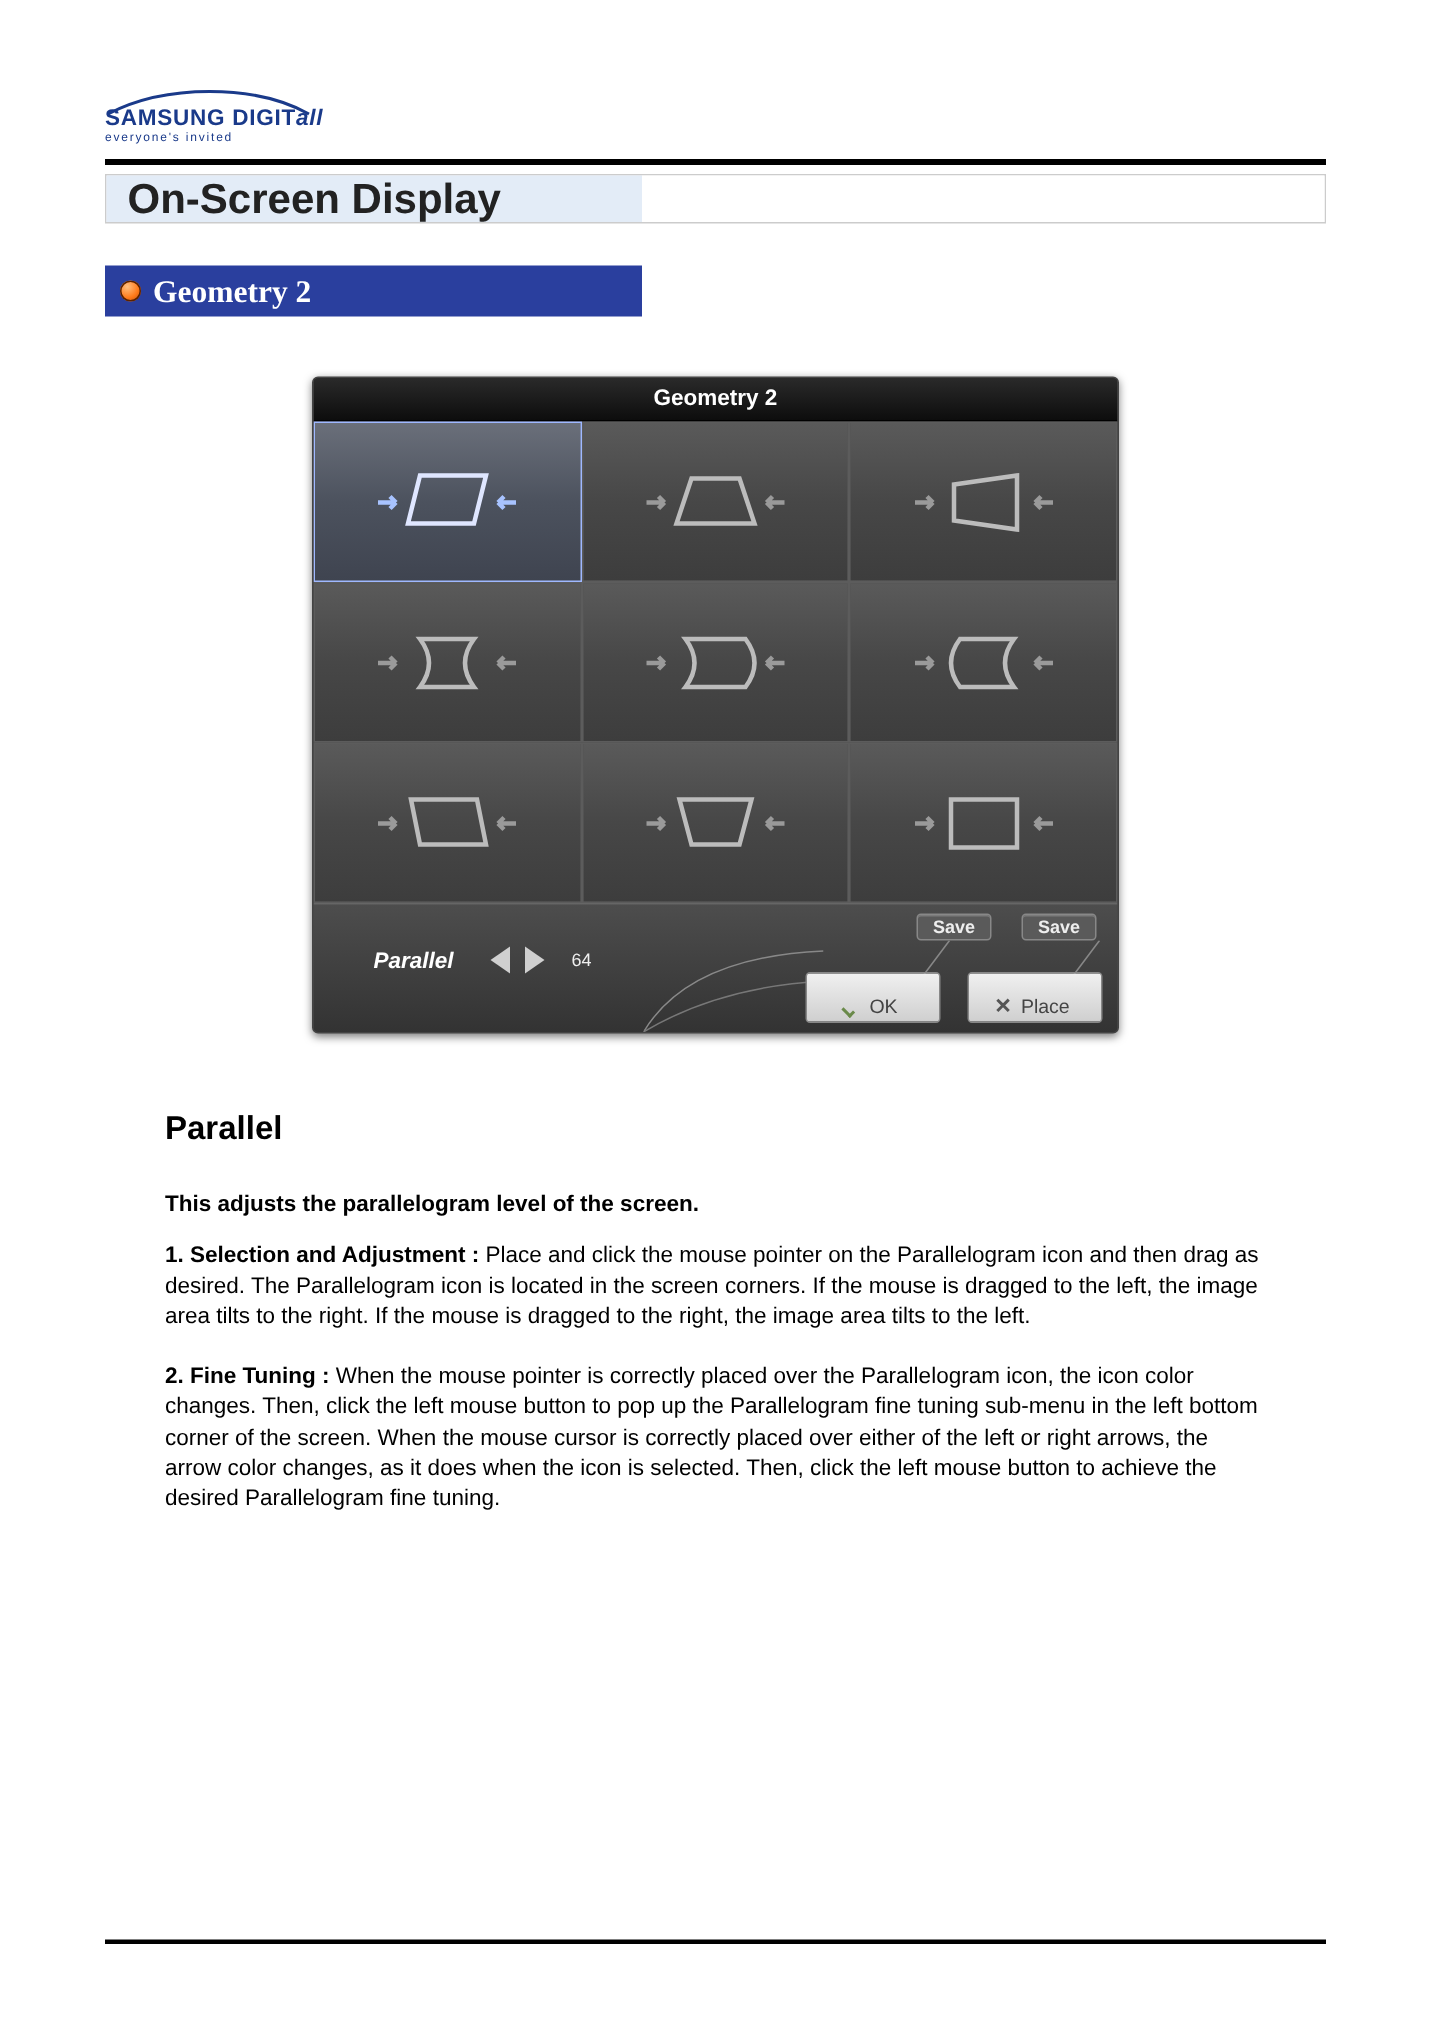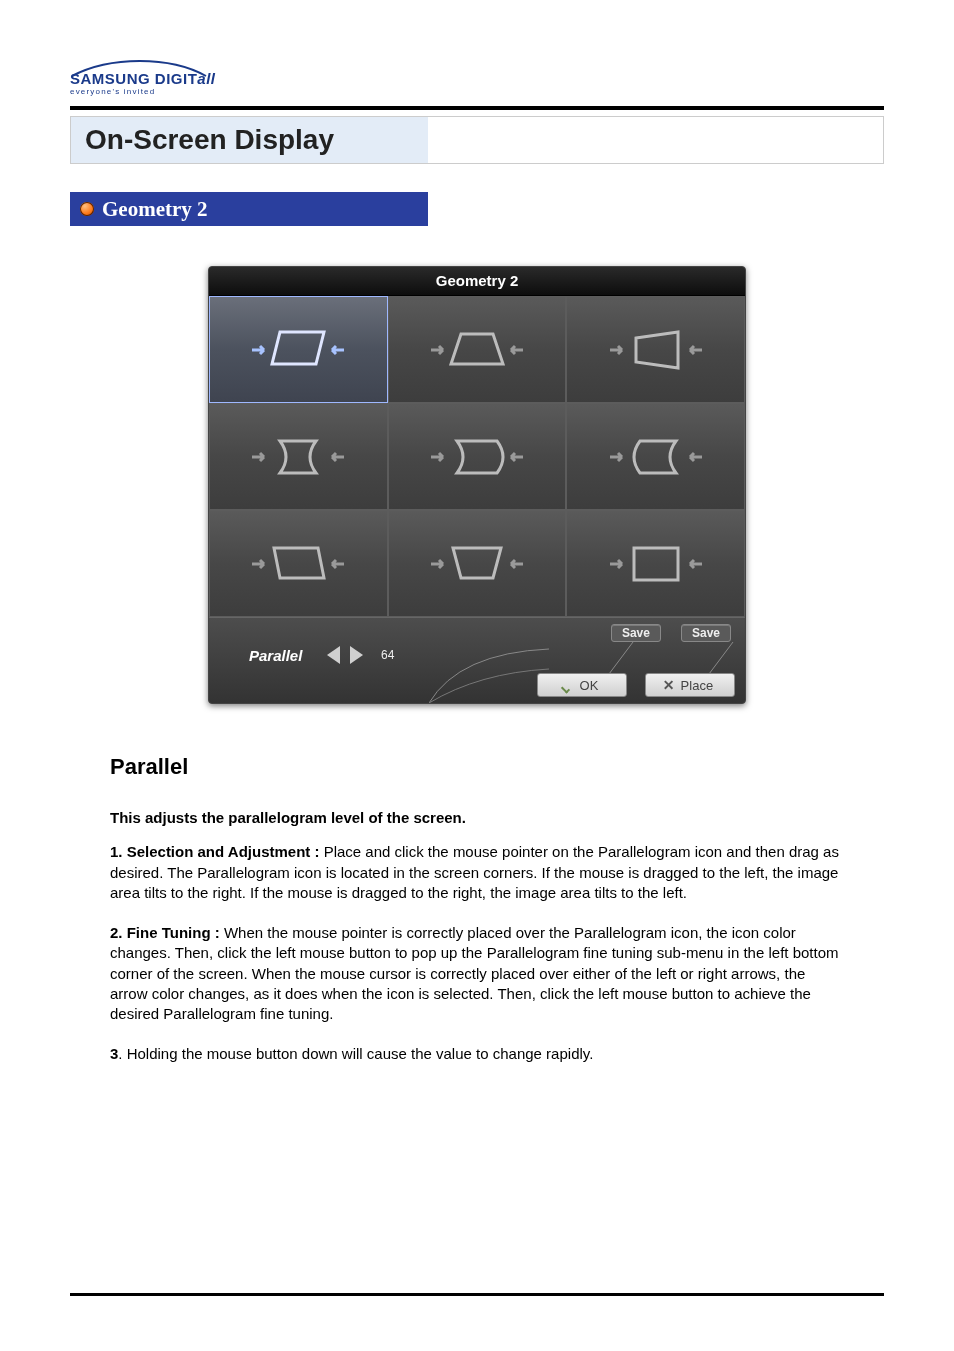--- a/index.html
+++ b/index.html
@@ -39,21 +39,21 @@
   .top-rule {
     height: 4px;
     background: #000;
     margin: 10px 0 6px 0;
   }
   .section-title-bar {
     display: flex;
     align-items: stretch;
     margin: 0 0 28px 0;
     border: 1px solid #ccc;
-    height: 48px;
+    height: 33px;
   }
   .section-title-bar .left {
     background: #e3ecf7;
     flex: 0 0 44%;
     display: flex;
     align-items: center;
     padding-left: 14px;
   }
   .section-title-bar .left h1 {
     font-size: 28px;
@@ -189,21 +189,21 @@
   }
   .ok-cancel {
     position:absolute;
     bottom: 6px; right: 10px;
     display:flex; gap: 18px;
   }
   .oc-btn {
     background: linear-gradient(#f0f0f0,#cfcfcf);
     border: 1px solid #888;
     border-radius: 3px;
-    padding: 3px 14px 3px 10px;
+    padding: 13px 14px 3px 10px;
     font-size: 13px;
     color: #444;
     display:flex; align-items:flex-end; gap:6px;
     cursor:pointer;
     min-width: 90px;
     justify-content:center;
   }
   .oc-btn .check {
     width:12px; height:12px;
     position:relative;
@@ -406,20 +406,17 @@
     <p class="lead">This adjusts the parallelogram level of the screen.</p>
 
     <p class="step">
       <b>1. Selection and Adjustment : </b><span>Place and click the mouse pointer on the Parallelogram icon and then drag as desired. The Parallelogram icon is located in the screen corners. If the mouse is dragged to the left, the image area tilts to the right. If the mouse is dragged to the right, the image area tilts to the left.</span>
     </p>
 
     <p class="step">
       <b>2. Fine Tuning : </b><span>When the mouse pointer is correctly placed over the Parallelogram icon, the icon color changes. Then, click the left mouse button to pop up the Parallelogram fine tuning sub-menu in the left bottom corner of the screen. When the mouse cursor is correctly placed over either of the left or right arrows, the arrow color changes, as it does when the icon is selected. Then, click the left mouse button to achieve the desired Parallelogram fine tuning.</span>
     </p>
 
-    <p class="step">
-      <b>3</b><span>. Holding the mouse button down will cause the value to change rapidly.</span>
-    </p>
   </div>
 
 </div>
 
 <div class="bottom-rule"></div>
 
 </body></html>

